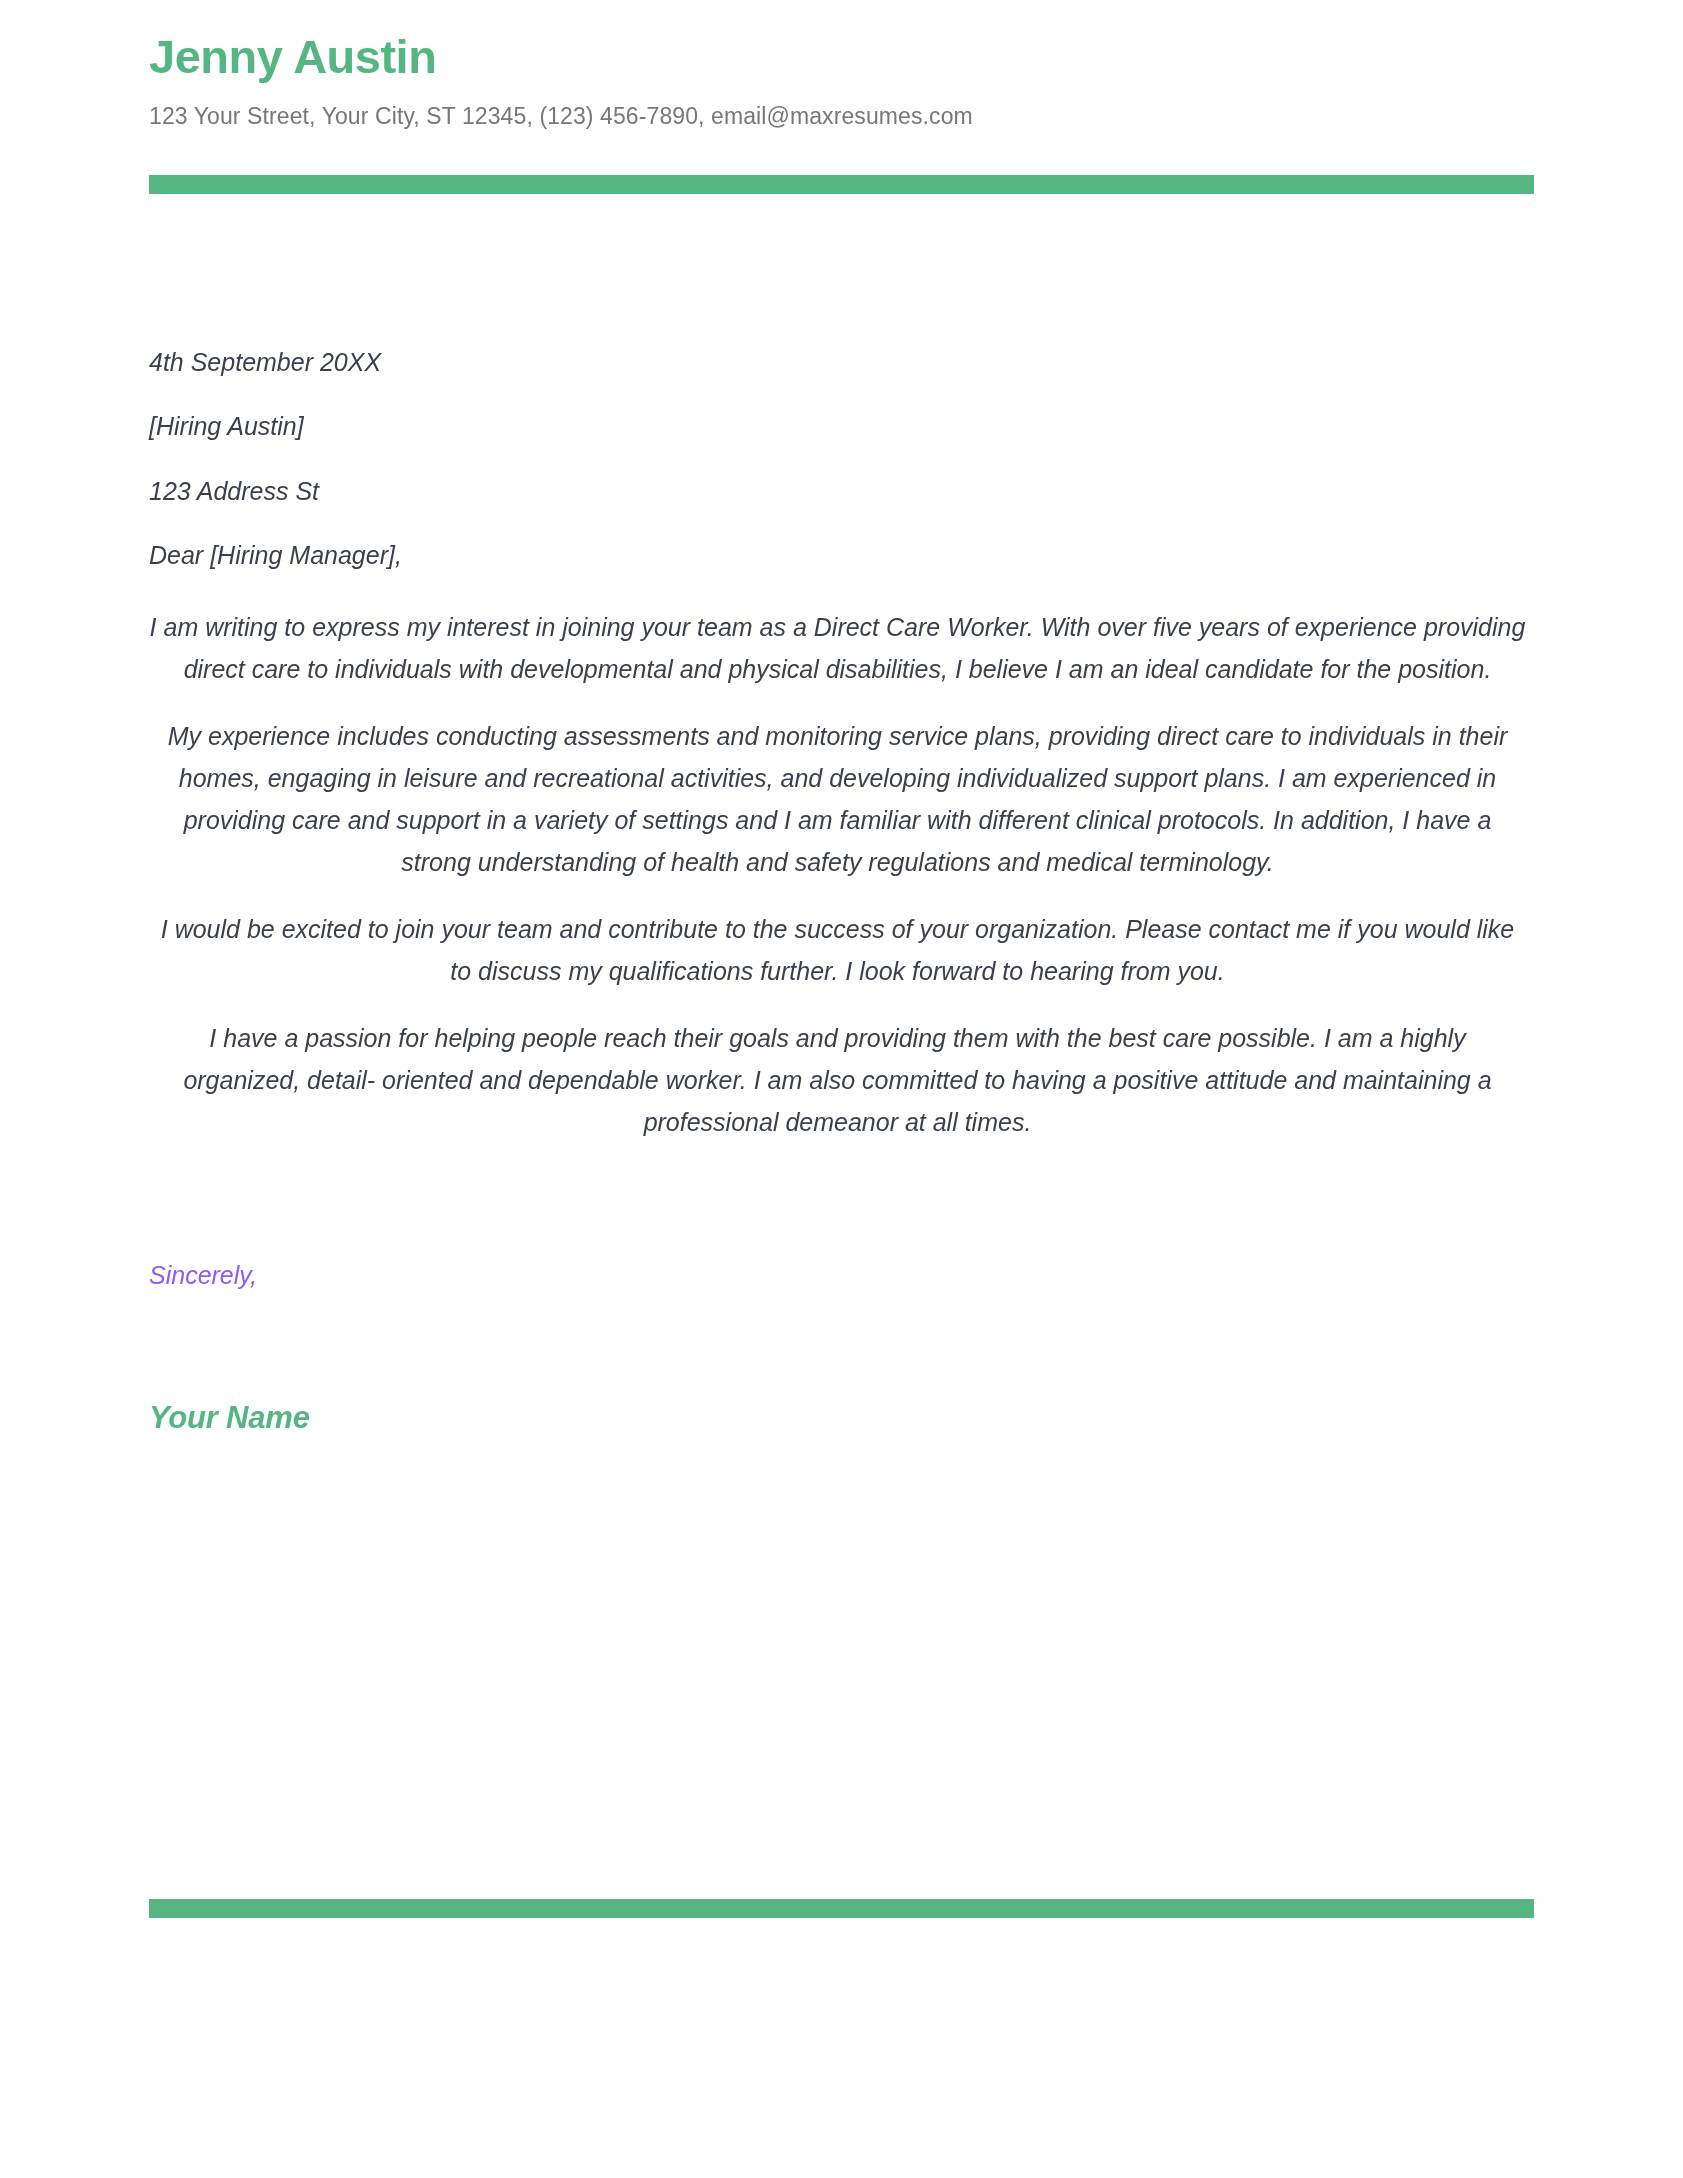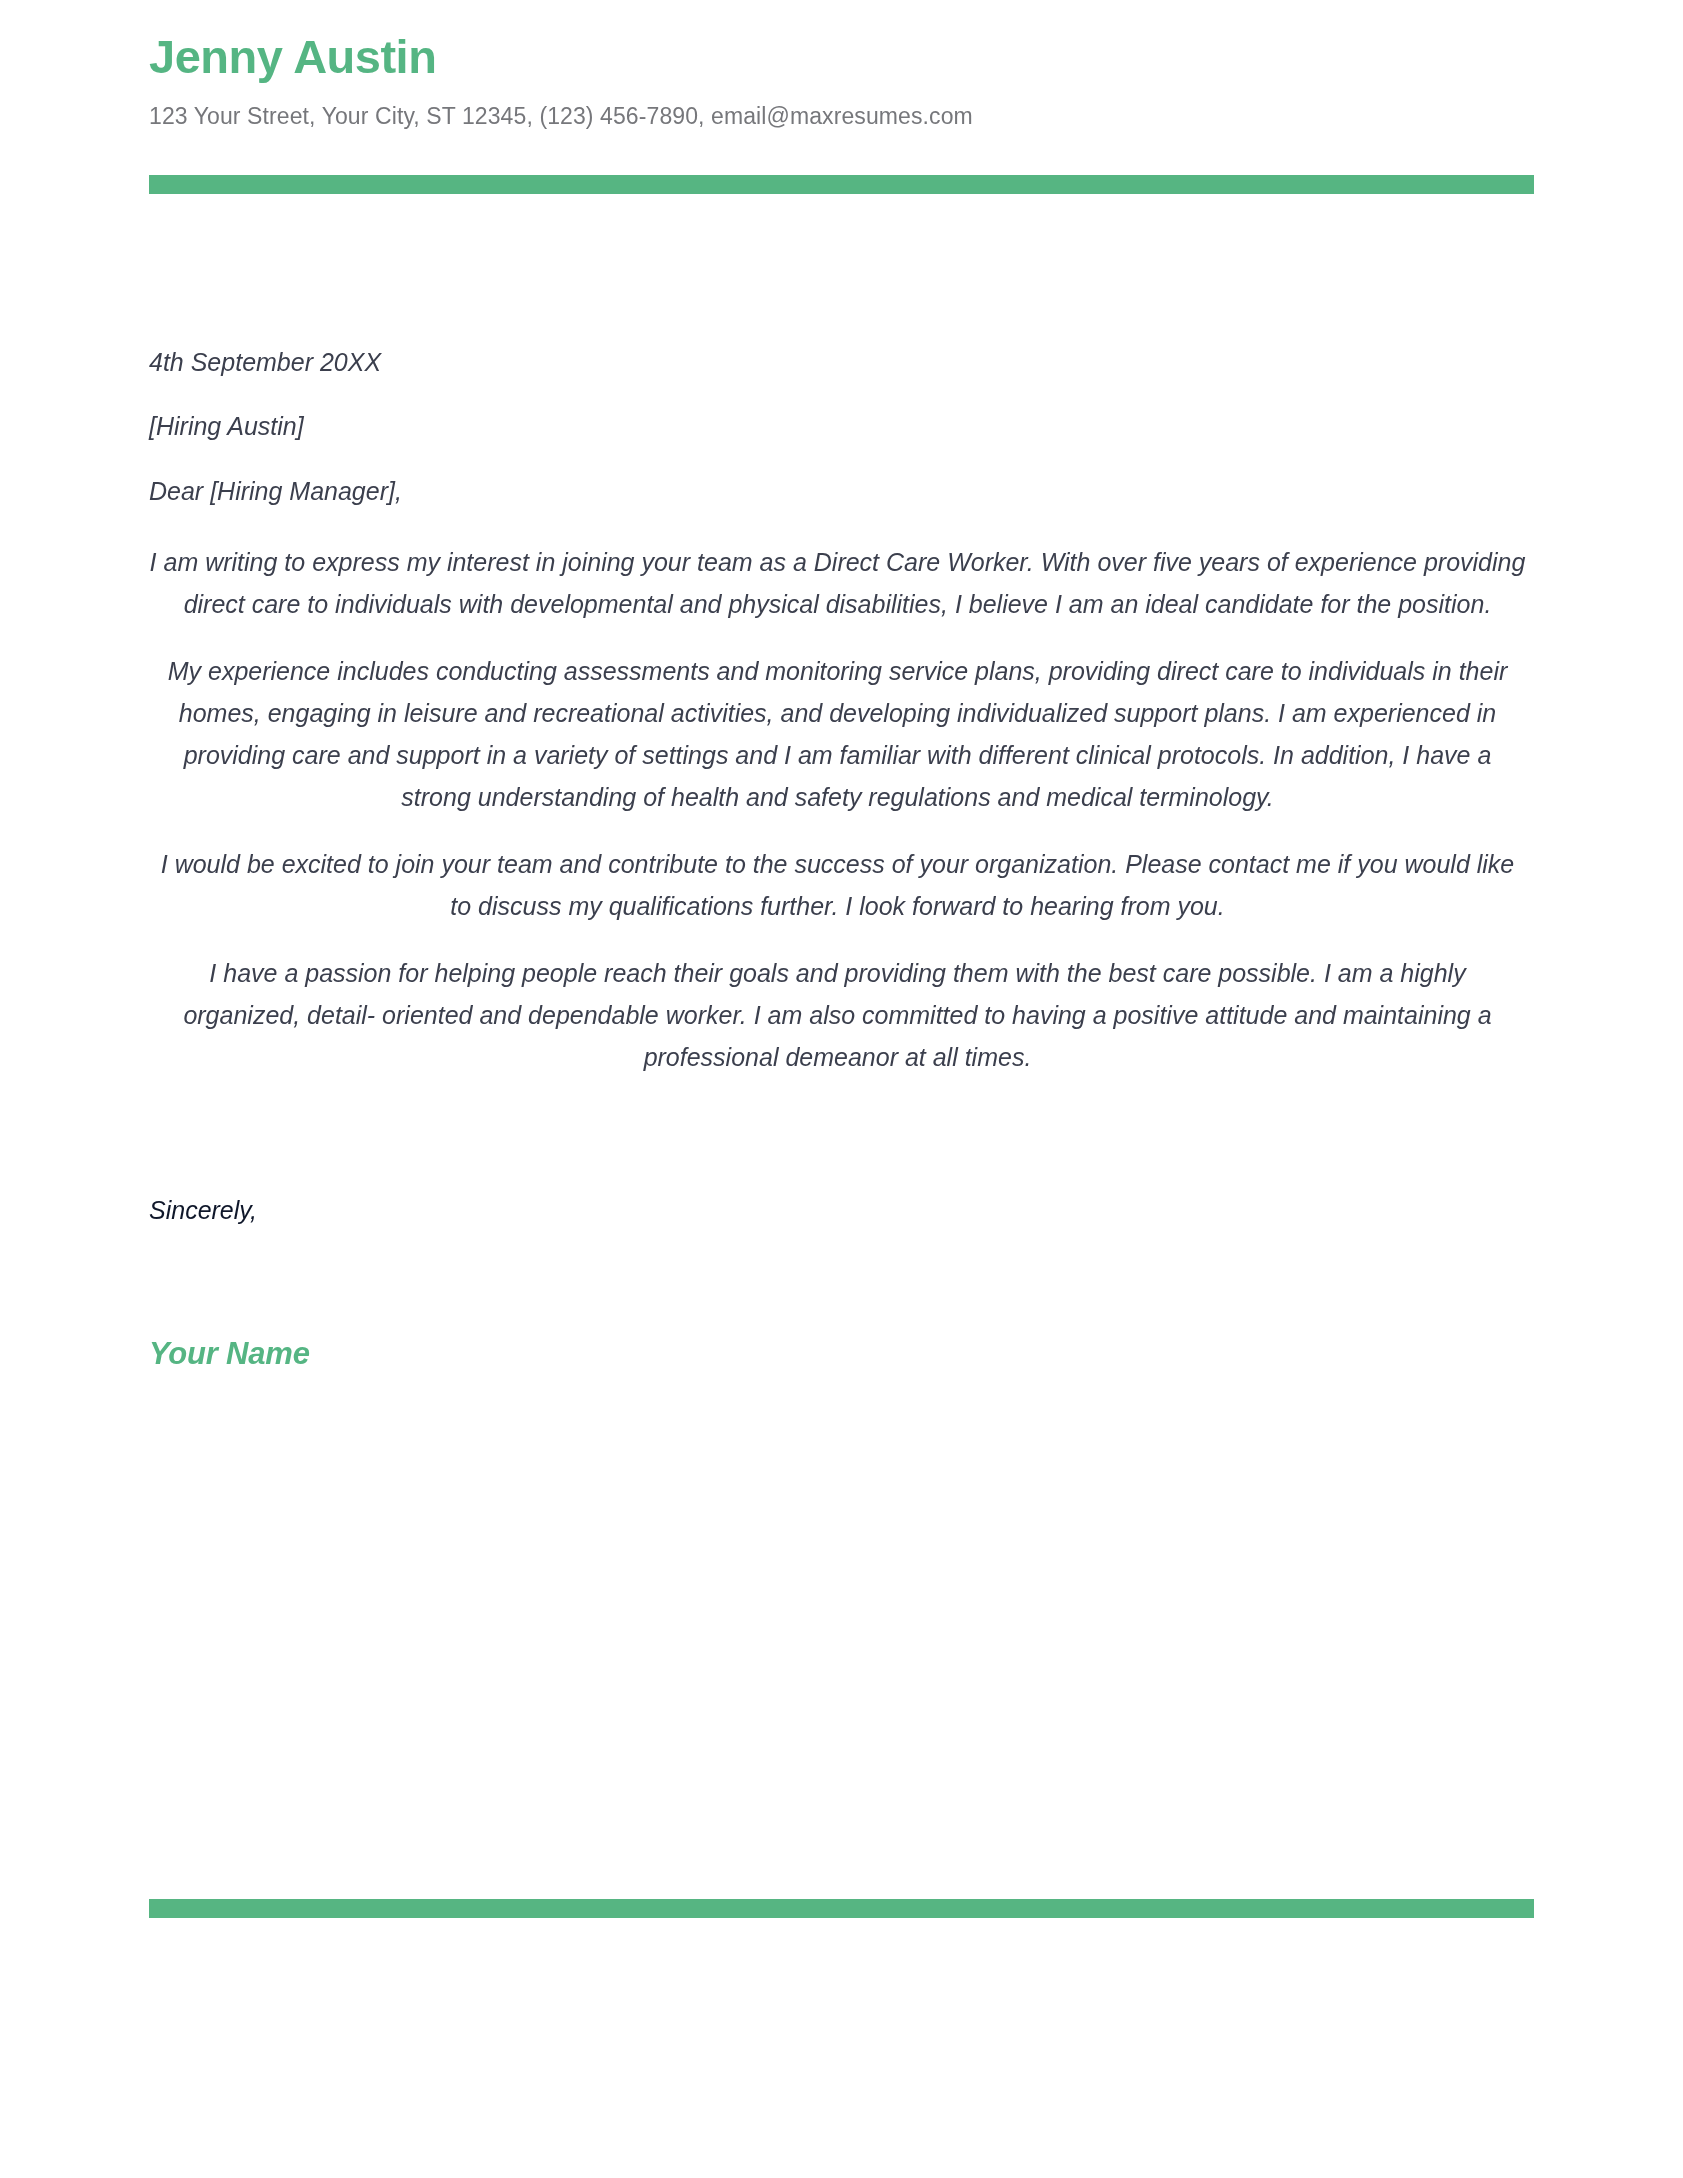--- a/index.html
+++ b/index.html
@@ -114,21 +114,21 @@
     font-size: 25px;
     line-height: 1.68;
     color: #3b3f4d;
     margin: 0 8px 25px 0;
     text-align: center;
   }
 
   .closing {
     font-size: 25px;
     line-height: 1.42;
-    color: #0f172a;
+    color: #8b5cf6;
     margin: 115px 0 0 0;
   }
 
   .signature-name {
     font-size: 31px;
     font-weight: bold;
     color: #55b583;
     letter-spacing: -0.2px;
     margin: 107px 0 0 0;
     white-space: nowrap;
@@ -146,20 +146,21 @@
 
   <div class="rule rule-top"></div>
 
   <main class="letter-body">
 
     <p class="meta-line">4th September 20XX</p>
 
     <p class="meta-line">[Hiring Austin]</p>
 
     <div class="meta-block">
+      <div class="meta-row">123 Address St</div>
     </div>
 
     <p class="salutation">Dear [Hiring Manager],</p>
 
     <p class="body-paragraph">I am writing to express my interest in joining your team as a Direct Care Worker. With over five years of experience providing direct care to individuals with developmental and physical disabilities, I believe I am an ideal candidate for the position.</p>
 
     <p class="body-paragraph">My experience includes conducting assessments and monitoring service plans, providing direct care to individuals in their homes, engaging in leisure and recreational activities, and developing individualized support plans. I am experienced in providing care and support in a variety of settings and I am familiar with different clinical protocols. In addition, I have a strong understanding of health and safety regulations and medical terminology.</p>
 
     <p class="body-paragraph">I would be excited to join your team and contribute to the success of your organization. Please contact me if you would like to discuss my qualifications further. I look forward to hearing from you.</p>
 

